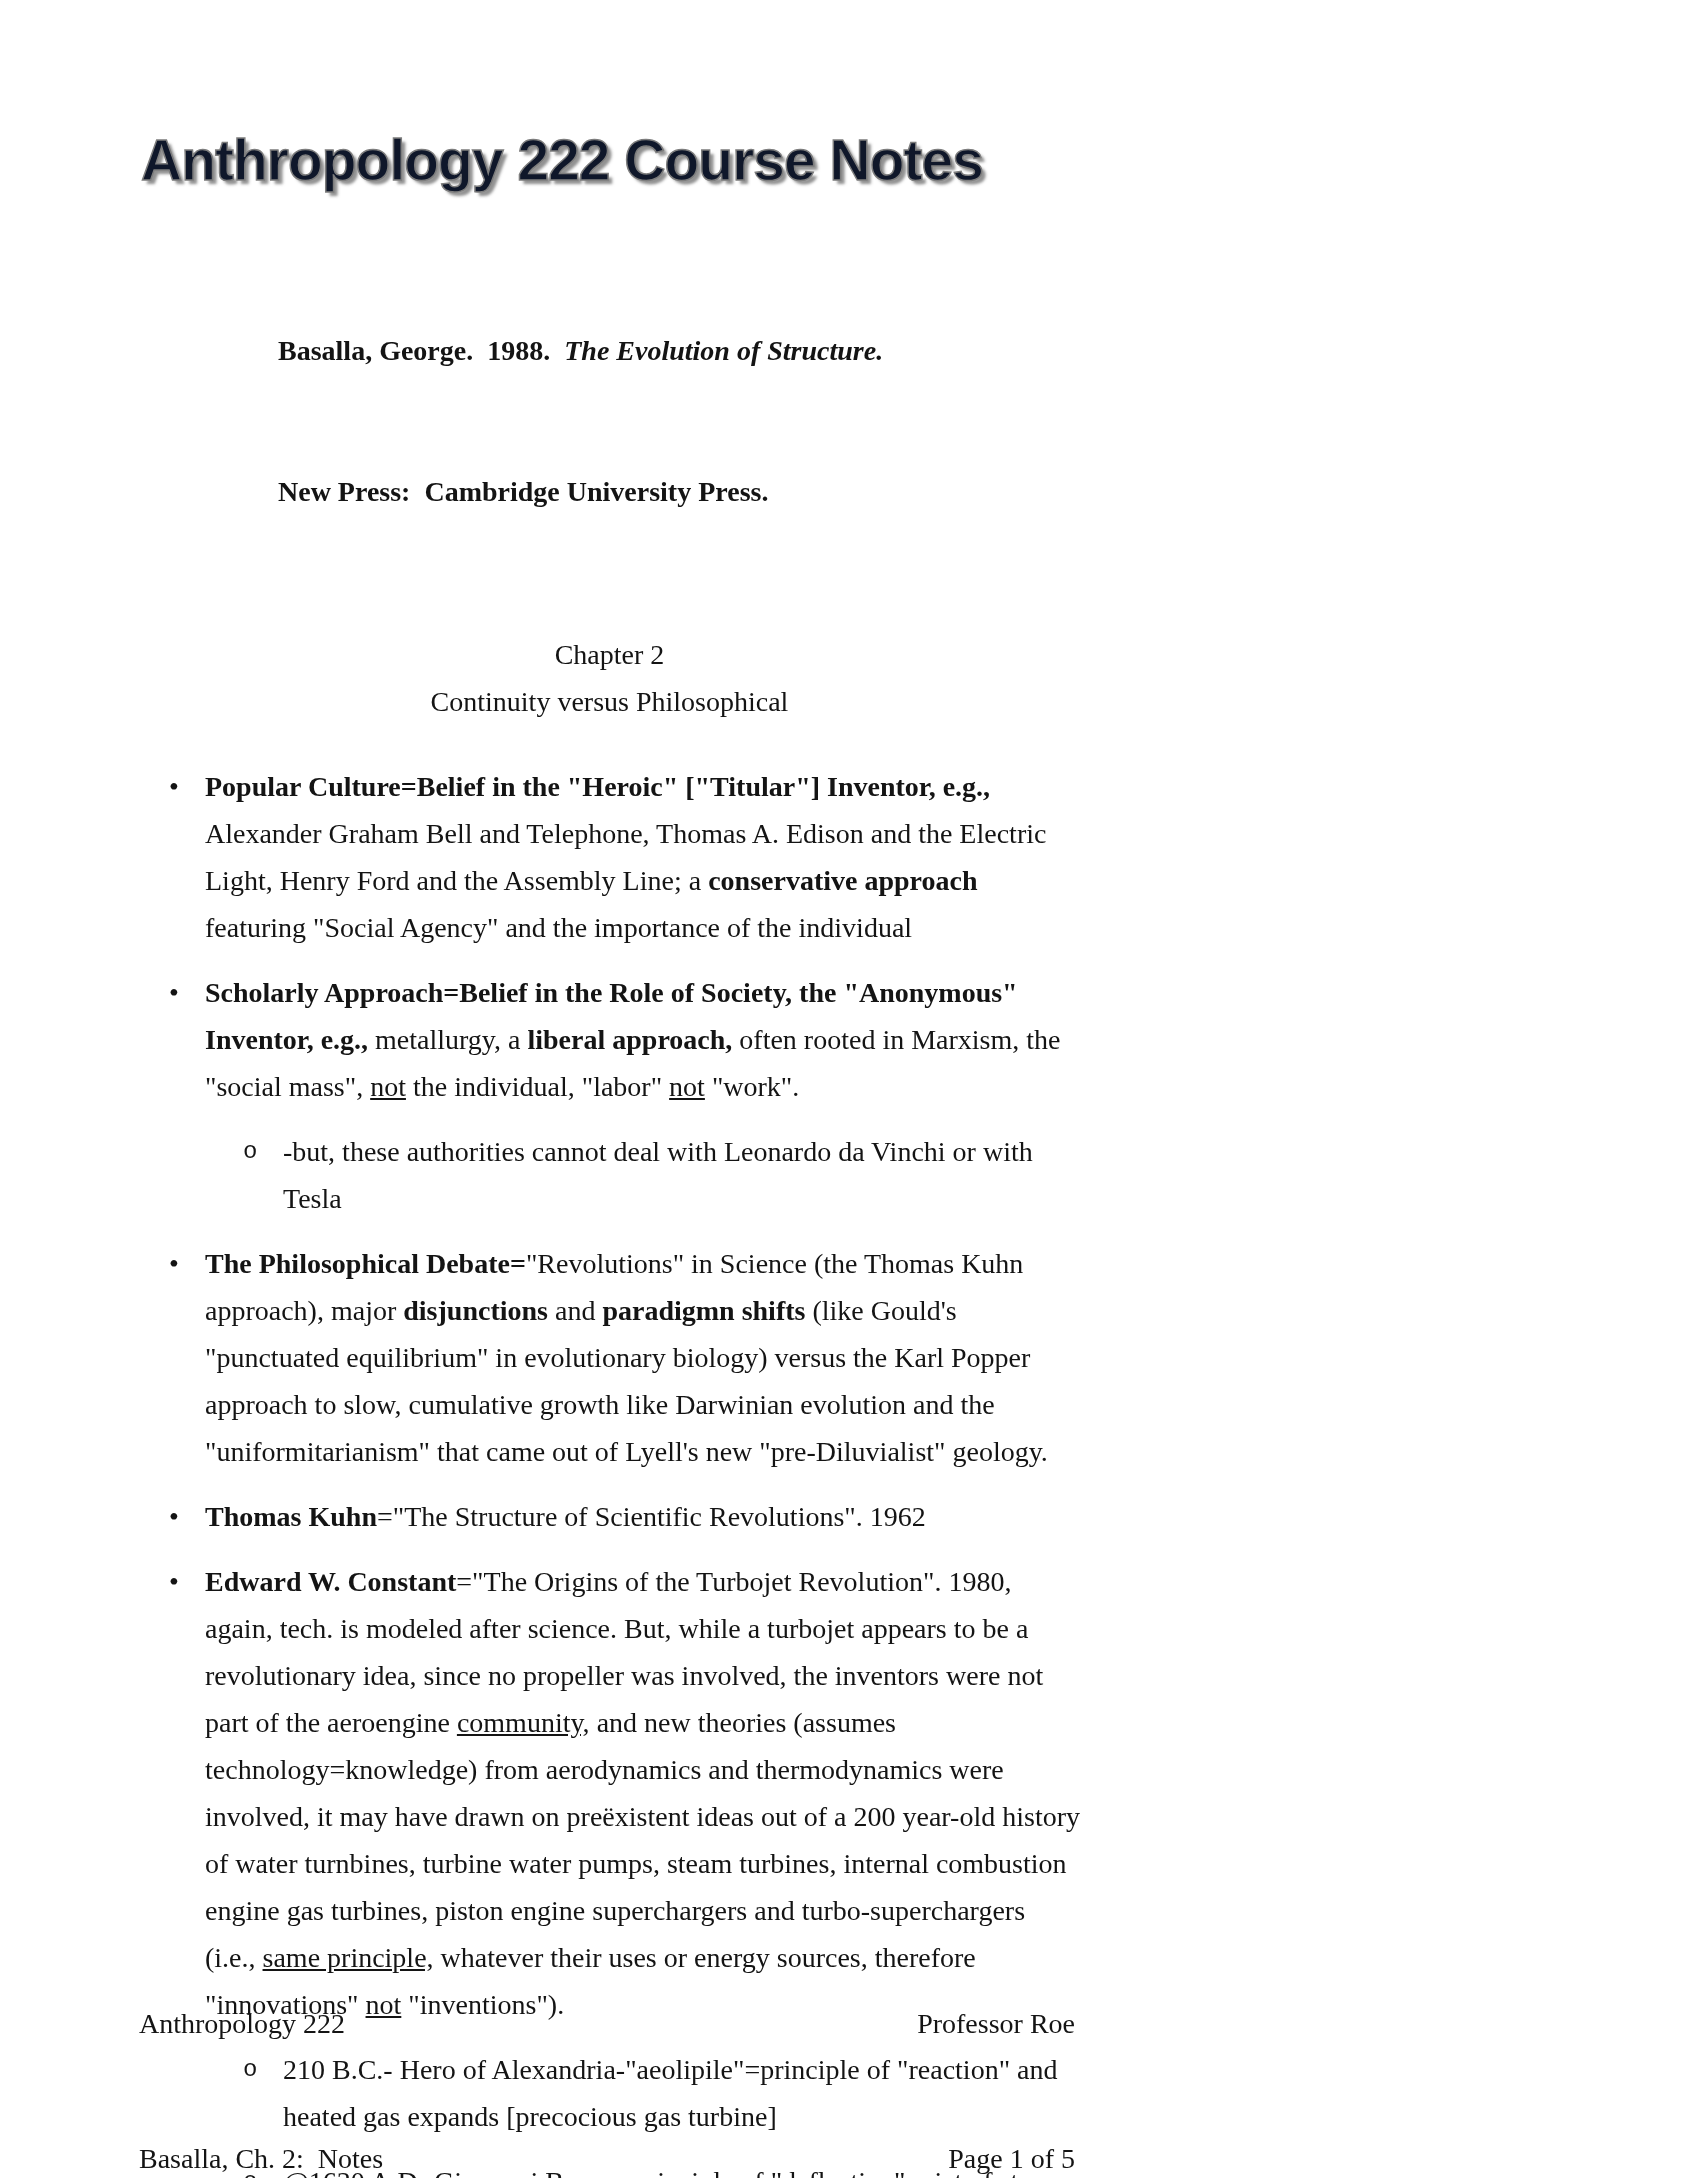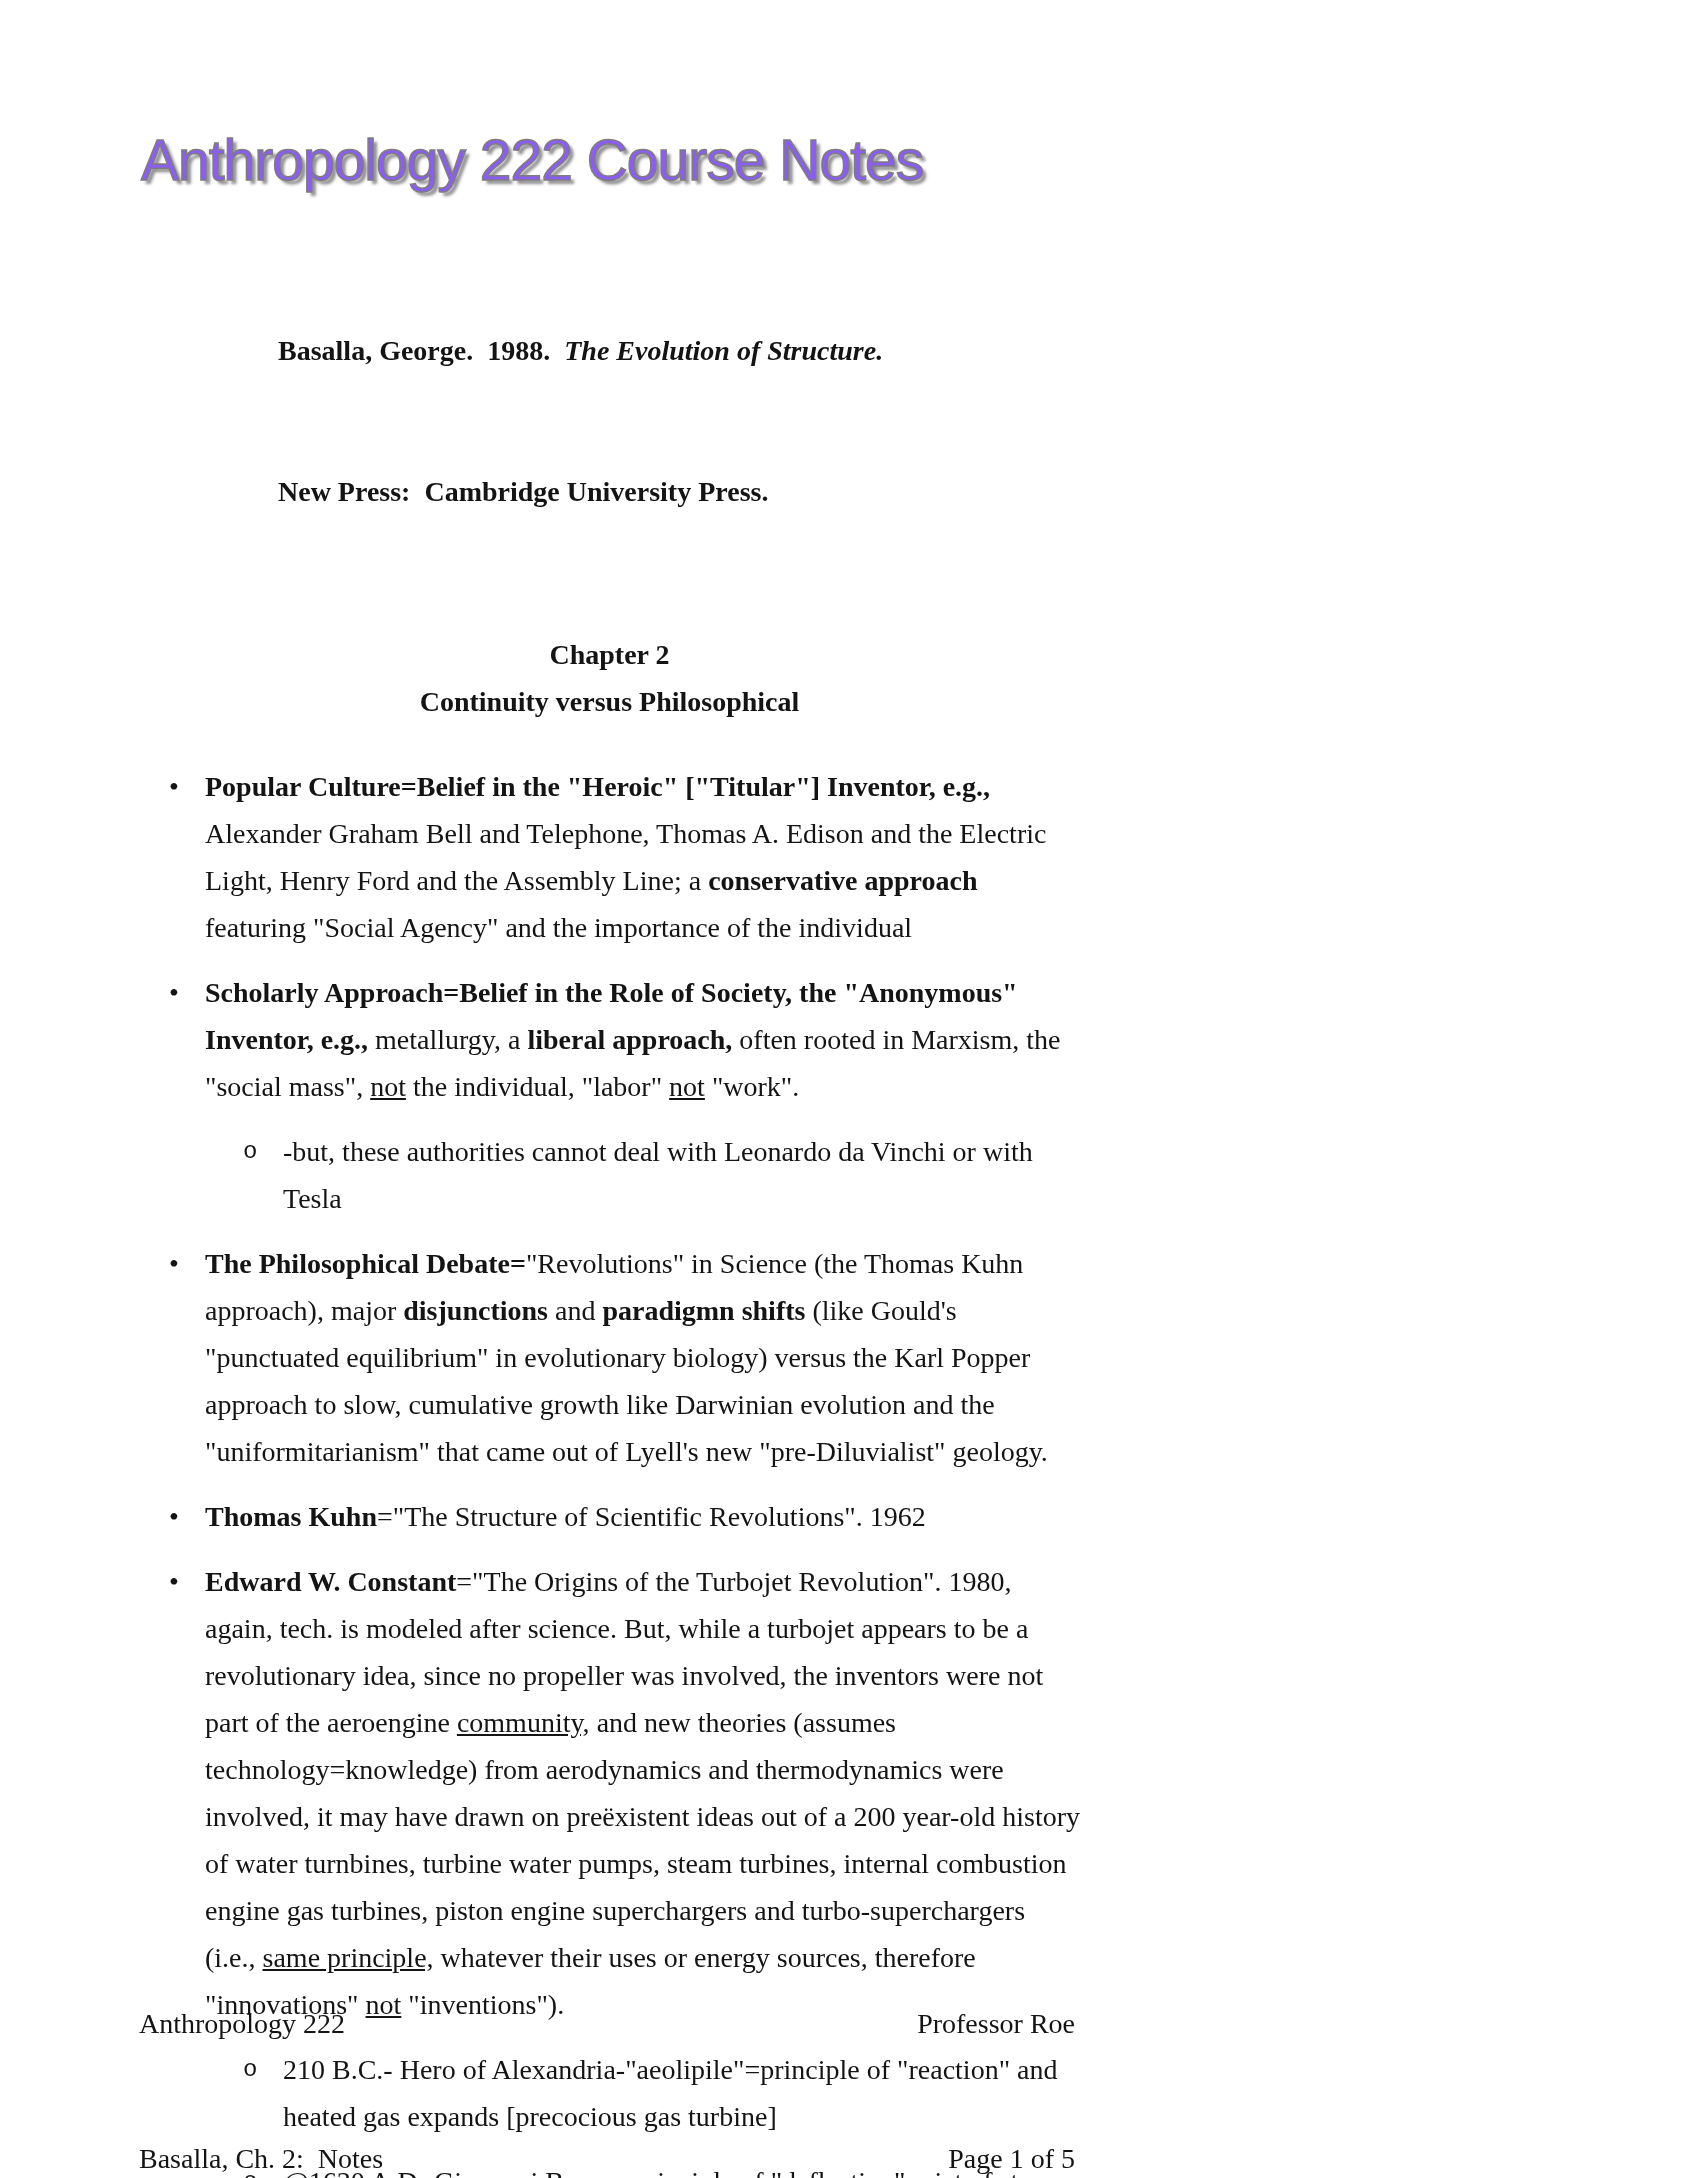--- a/index.html
+++ b/index.html
@@ -21,41 +21,41 @@
     overflow: hidden;
   }
   .content {
     position: absolute;
     left: 139px;
     top: 127px;
     width: 941px;
   }
   .doc-title {
     font-family: "Liberation Sans", sans-serif;
-    font-weight: 400;
+    font-weight: 700;
     font-size: 57px;
     letter-spacing: -1px;
     white-space: nowrap;
     margin: 0 0 40px 2px;
-    color: #8b5cf6;
+    color: #0f172a;
     -webkit-text-stroke: 1.5px #7d7d7d;
     text-shadow: 4px 4px 3px rgba(55,55,55,0.55);
   }
   .citation {
     margin-left: 139px;
     font-weight: bold;
     font-size: 28px;
     line-height: 47px;
     white-space: pre-wrap;
   }
   .citation .i { font-style: italic; }
   .chapter {
     margin-top: 22px;
     text-align: center;
-    font-weight: bold;
+    font-weight: normal;
     font-size: 28px;
     line-height: 47px;
   }
   .bullets {
     margin-top: 38px;
     font-size: 28px;
     line-height: 47px;
   }
   .bullet {
     display: flex;

